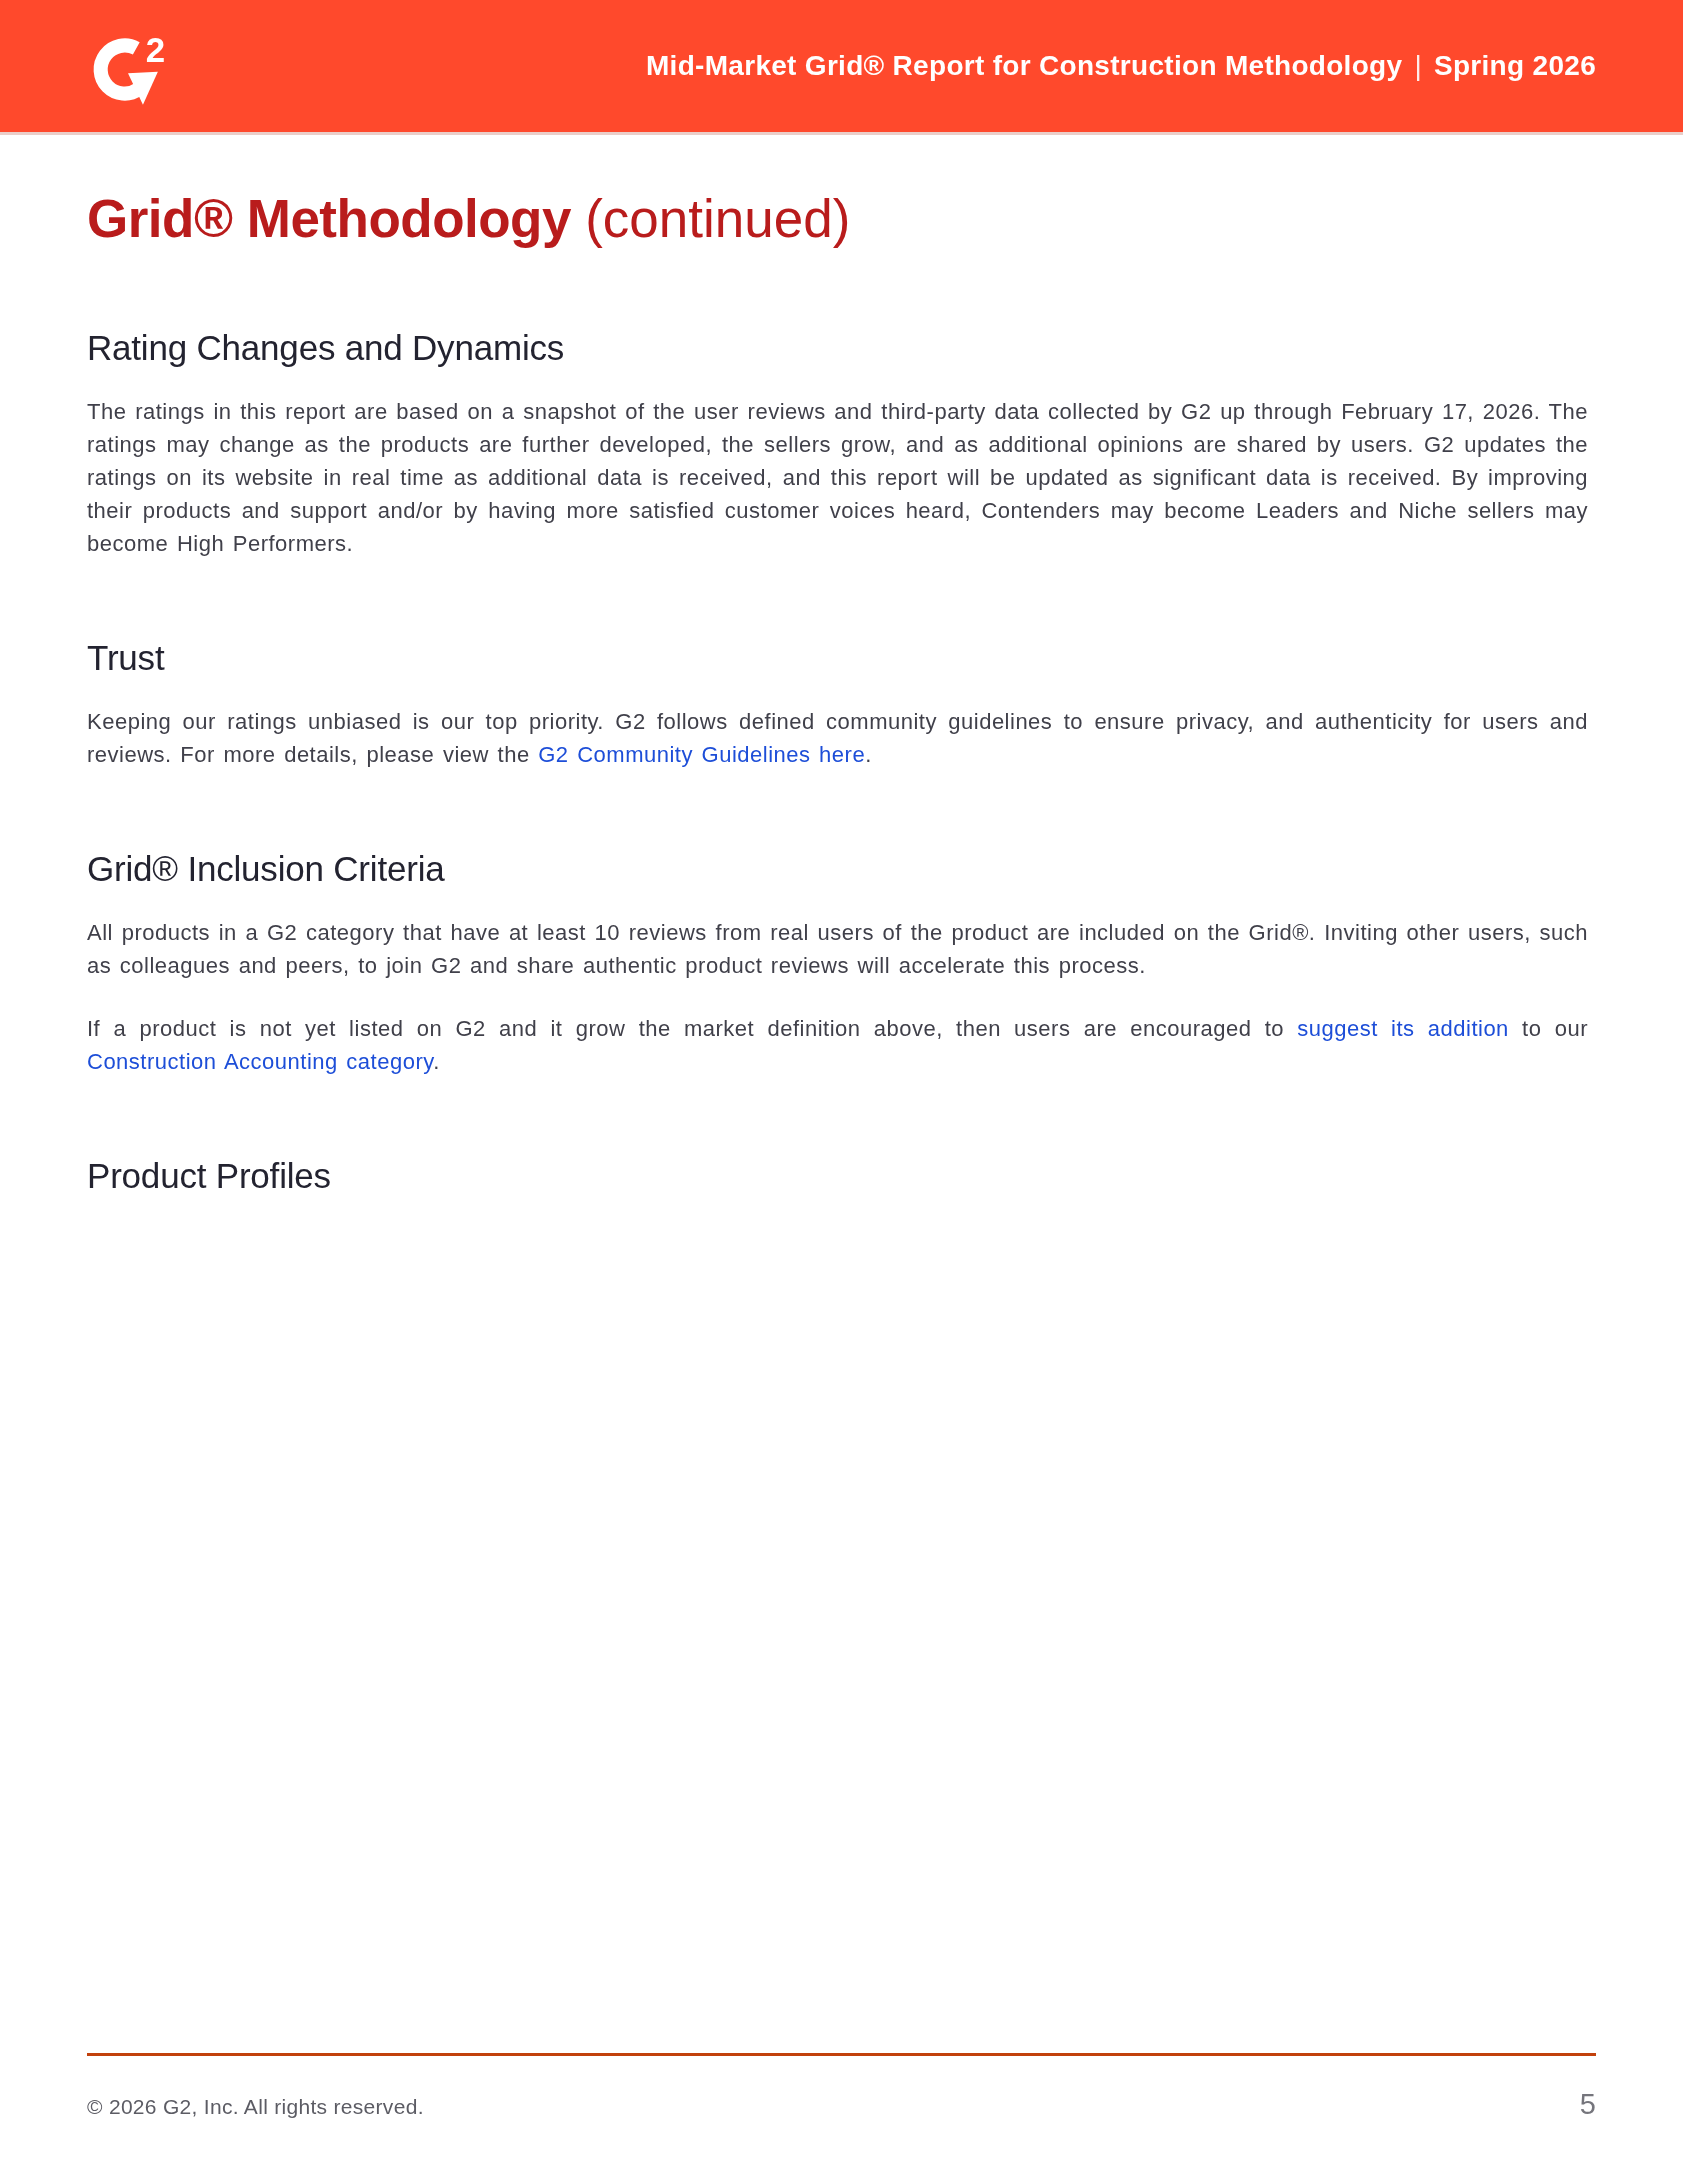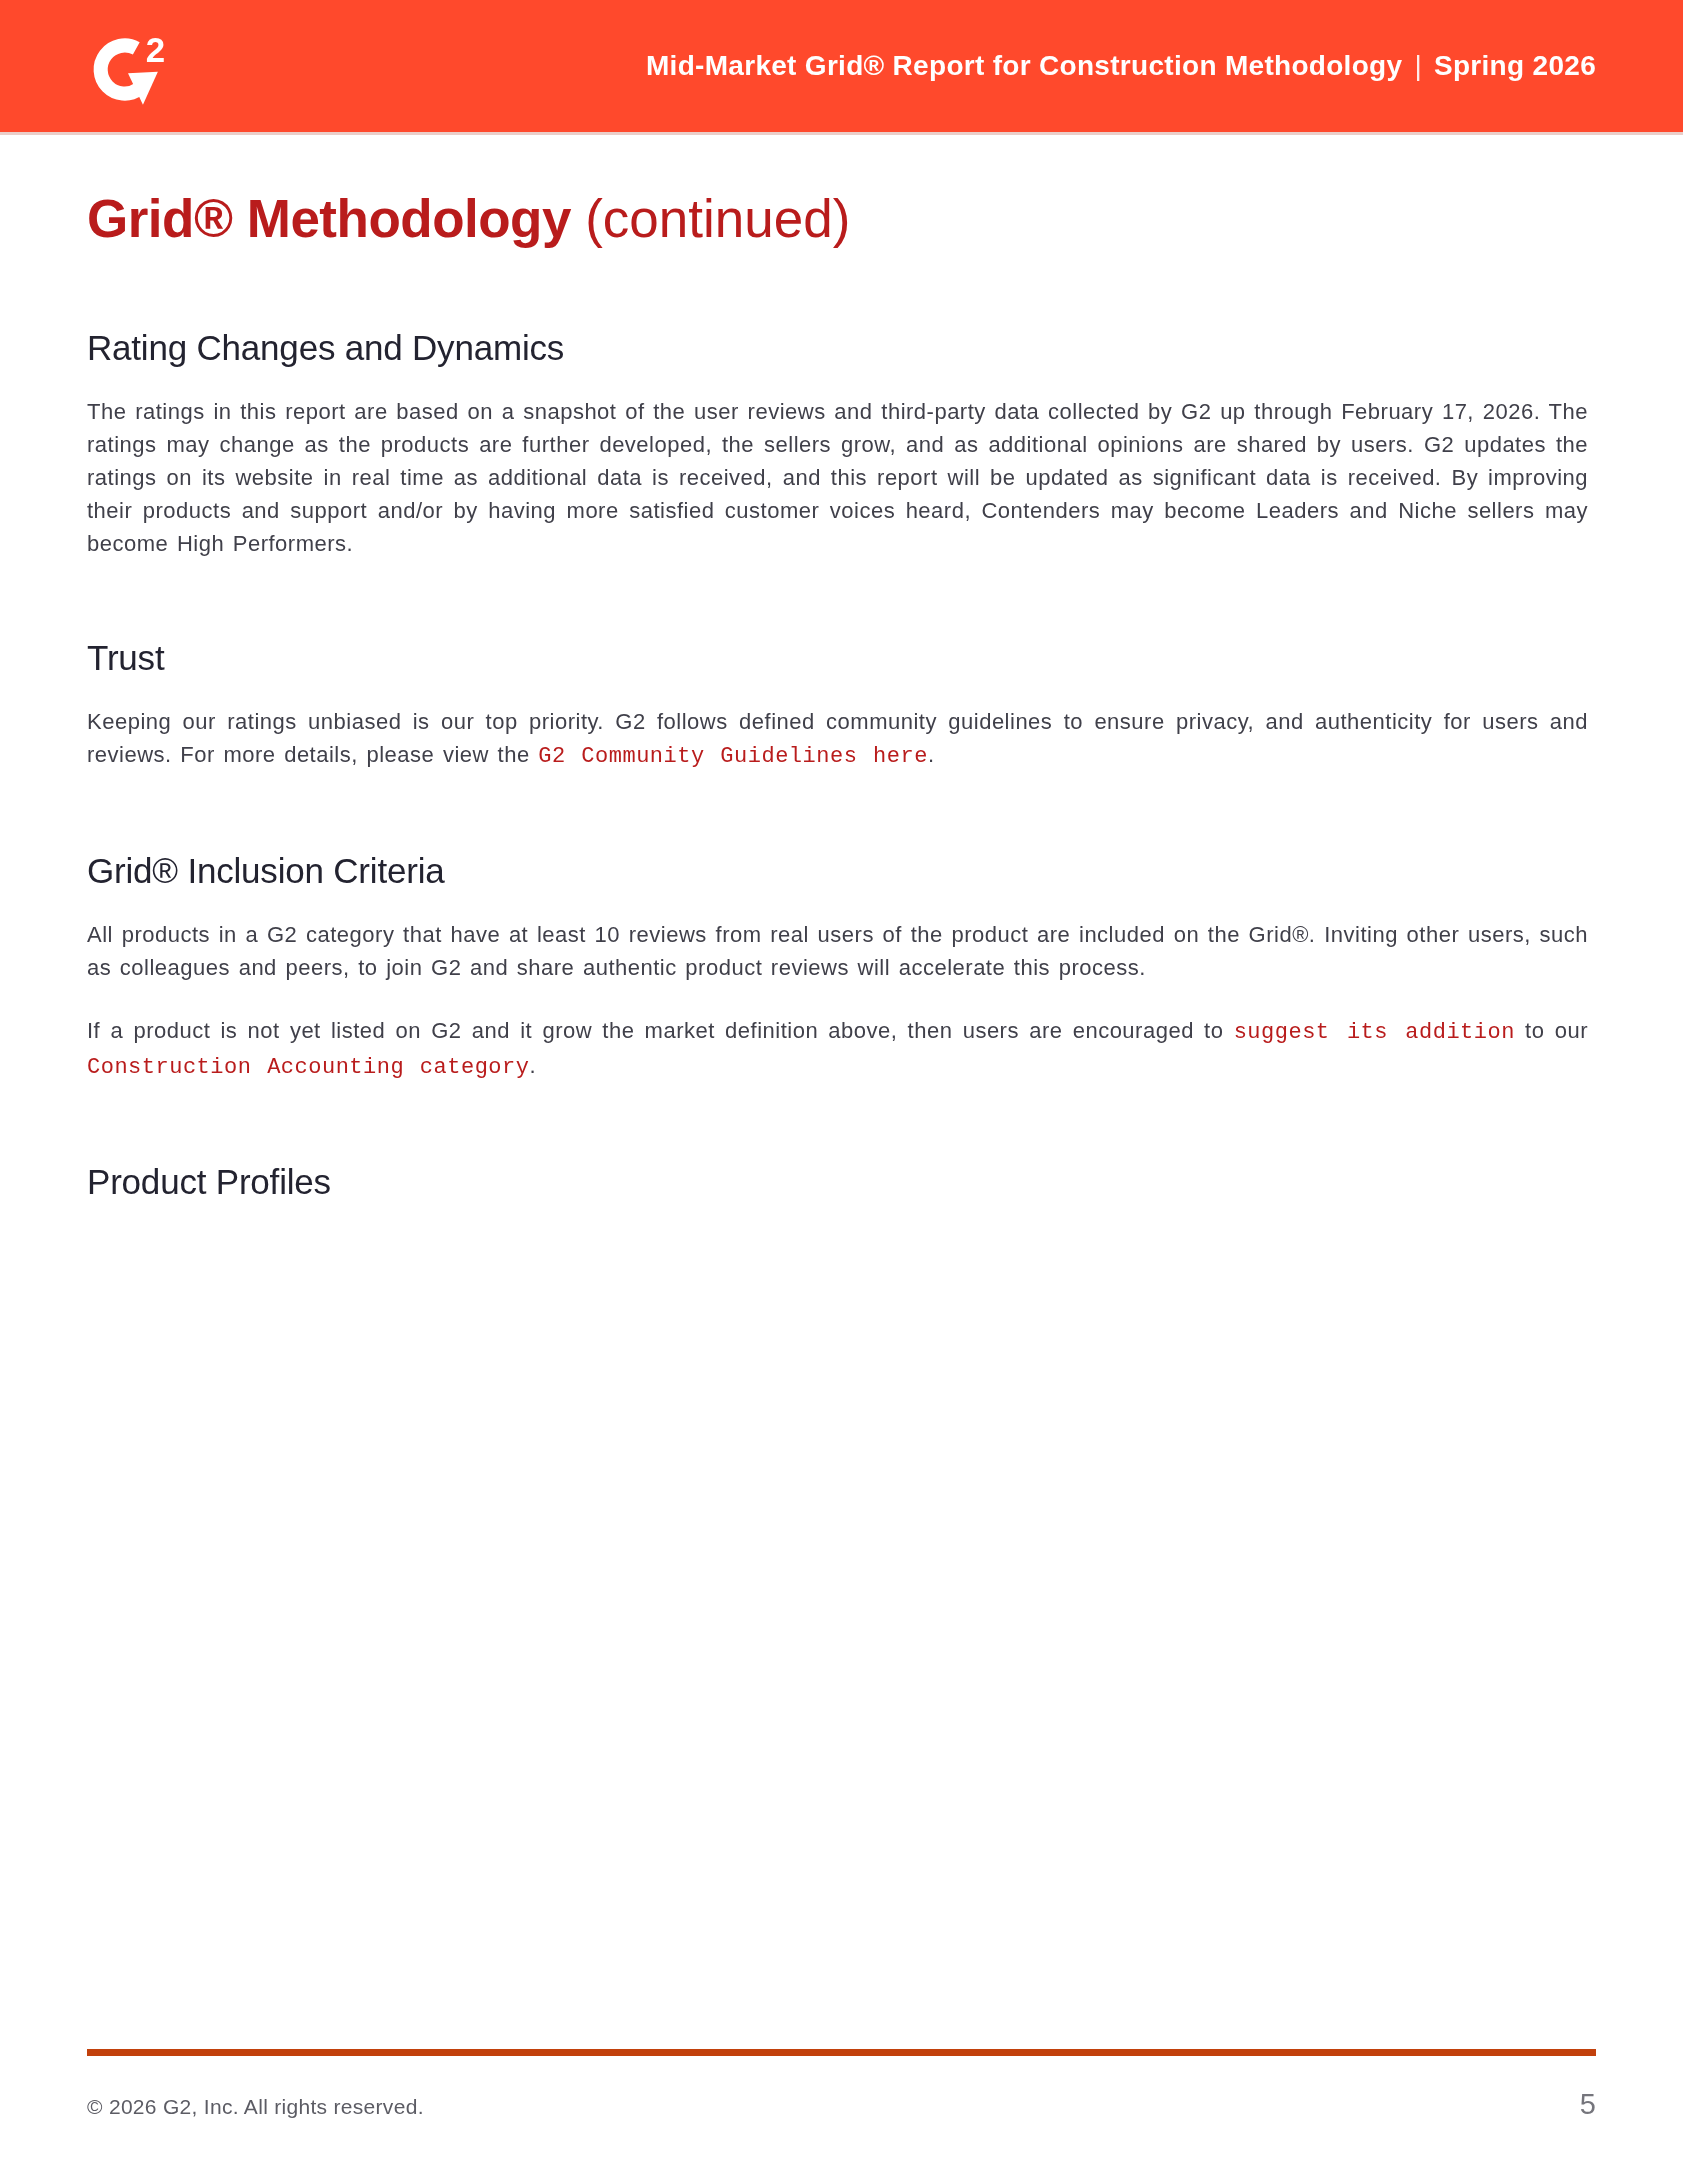--- a/index.html
+++ b/index.html
@@ -58,29 +58,29 @@
   p.body {
     margin: 26px 8px 0 0;
     font-size: 22px;
     line-height: 33px;
     color: #40404a;
     text-align: justify;
     letter-spacing: 0.5px;
     word-spacing: 2px;
   }
   p.body + p.body { margin-top: 30px; }
-  a.link { color: #b91c1c; text-decoration: none; cursor: pointer; font-family: Liberation Mono, monospace; }
+  a.link { color: #1d4ed8; text-decoration: none; cursor: pointer; }
 
   
   .footer {
     position: absolute;
     left: 87px;
     right: 87px;
     bottom: 57px;
-    border-top: 7px solid #c2410c;
+    border-top: 3px solid #c2410c;
     padding-top: 32px;
     display: flex;
     justify-content: space-between;
     align-items: baseline;
   }
   .copyright { font-size: 21px; color: #5c5c64; letter-spacing: 0.3px; }
   .page-number { font-size: 29px; color: #75757c; }
 </style>
 </head>
 <body>

